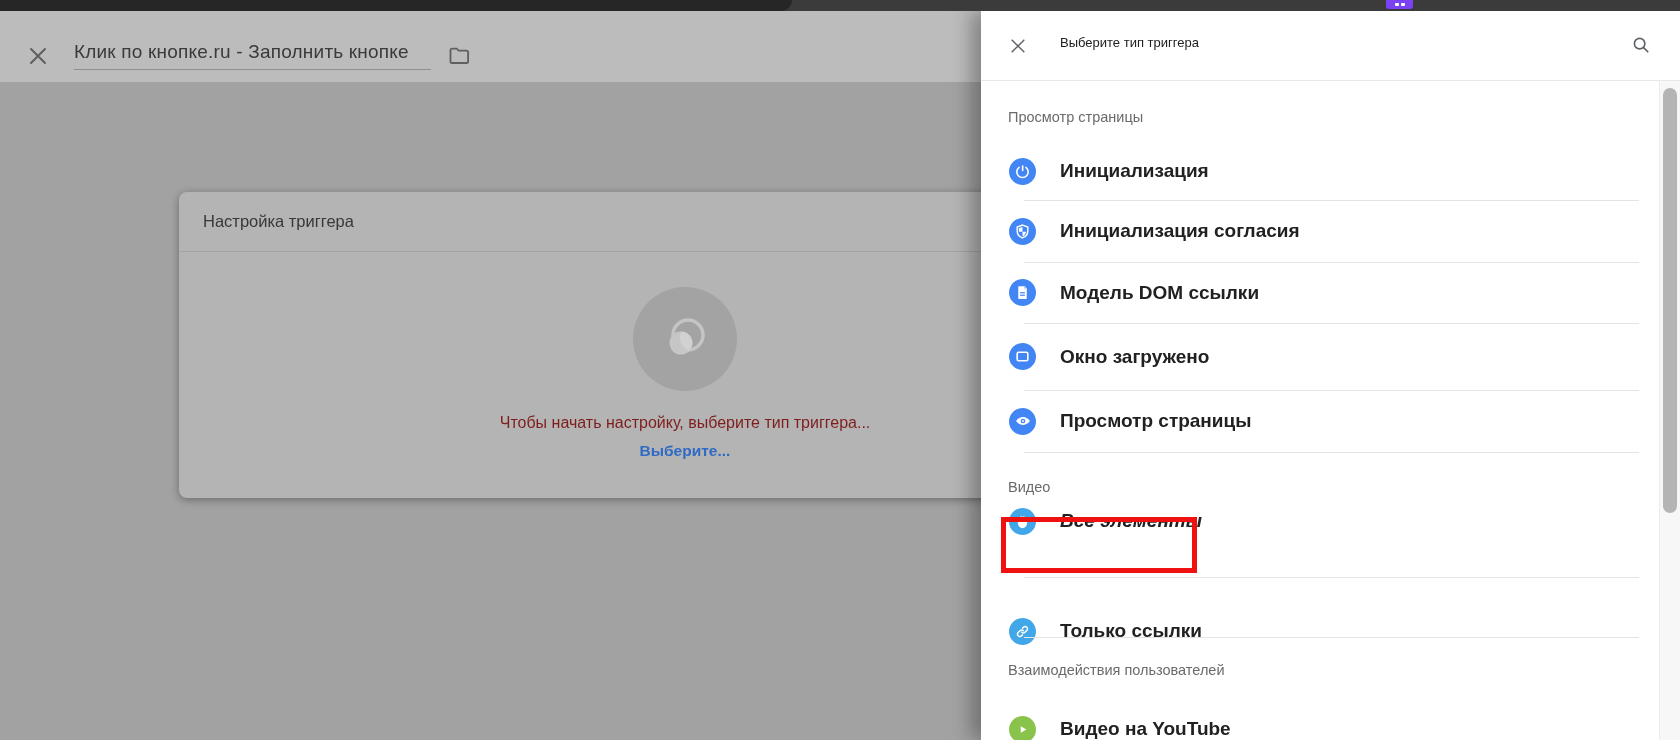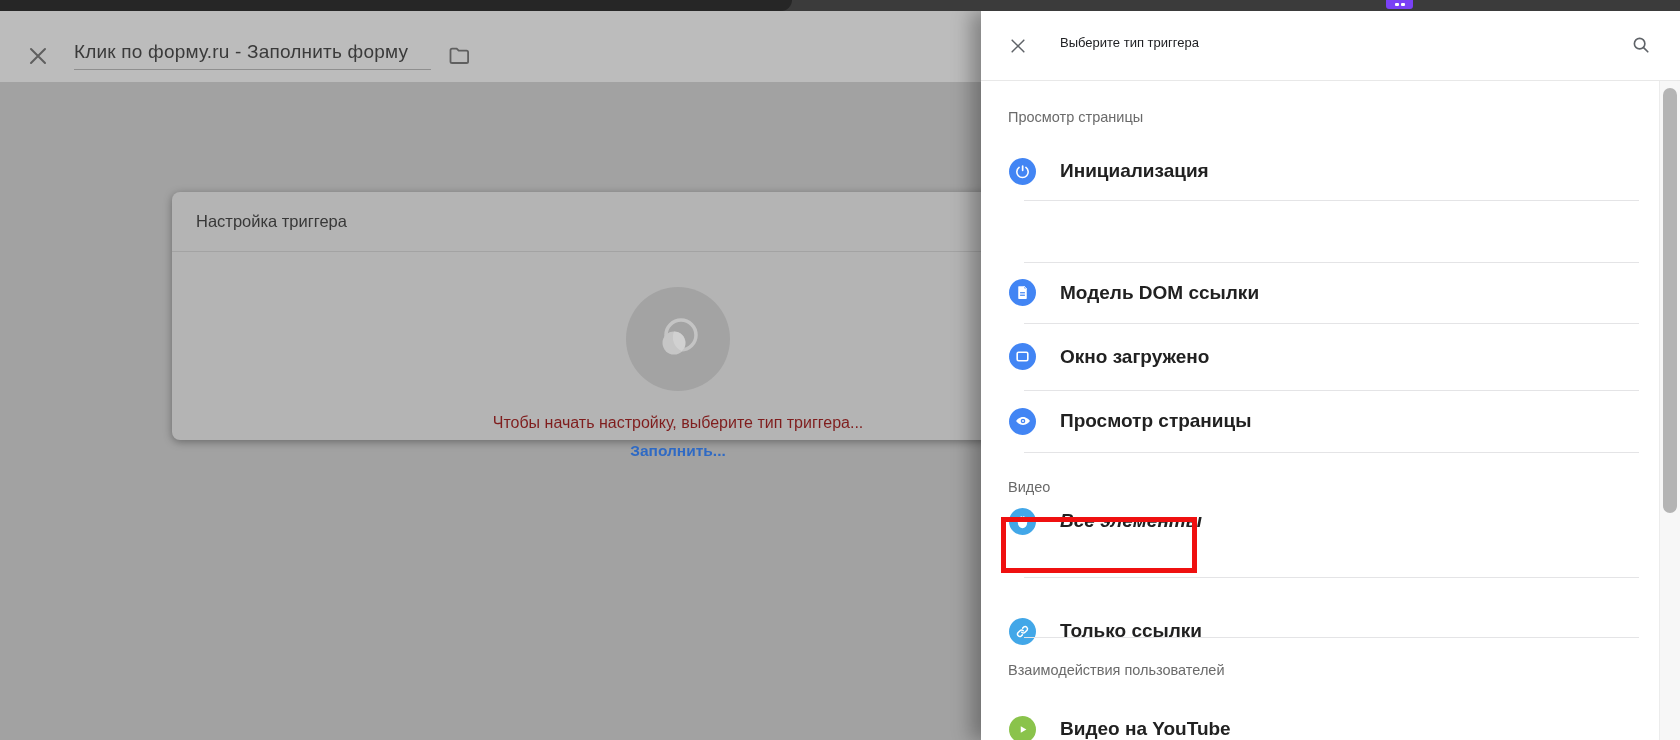--- a/index.html
+++ b/index.html
@@ -18,21 +18,21 @@
   
   #editor-header { position:absolute; left:0; top:11px; width:981px; height:71px; background:#bcbcbc; }
   #editor-close { position:absolute; left:26px; top:33px; width:24px; height:24px; cursor:pointer; }
   #editor-title-wrap { position:absolute; left:74px; top:30px; padding-bottom:6px;
     border-bottom:1px solid #8f8f8f; min-width:357px; }
   #editor-title { font-size:19px; color:#3a3a3a; letter-spacing:.2px; white-space:nowrap; }
   #folder-icon { position:absolute; left:447px; top:33px; width:24px; height:24px; }
 
   #canvas { position:absolute; left:0; top:82px; width:981px; height:658px; background:#a2a2a2; }
 
-  #trigger-card { position:absolute; left:172px; top:110px; width:1012px; height:248px;
+  #trigger-card { position:absolute; left:179px; top:110px; width:1012px; height:306px;
     background:#b4b4b4; border-radius:8px; box-shadow:0 2px 8px rgba(0,0,0,.35); }
   #trigger-card .card-header { height:60px; display:flex; align-items:center; padding-left:24px;
     border-bottom:1px solid #a3a3a3; font-size:16.5px; color:#383838; }
   #placeholder-circle { position:absolute; left:454px; top:95px; width:104px; height:104px;
     border-radius:50%; background:#a3a3a3; display:flex; align-items:center; justify-content:center; }
   #card-hint { position:absolute; left:0; top:222px; width:1012px; text-align:center;
     font-size:16px; color:#7f1d1d; }
   #card-link { position:absolute; left:0; top:250px; width:1012px; text-align:center;
     font-size:15.5px; color:#2f6ac4; font-weight:bold; cursor:pointer; }
 
@@ -74,39 +74,39 @@
       <i></i>
       <i></i>
     </div>
 </div>
 
 <div id="editor-header">
   <svg id="editor-close" viewBox="0 0 24 24">
     <path d="M5 5L19 19M19 5L5 19" stroke="#5f5f5f" stroke-width="2" stroke-linecap="round"></path>
   </svg>
   <div id="editor-title-wrap">
-    <span id="editor-title">Клик по форму.ru - Заполнить форму</span>
+    <span id="editor-title">Клик по кнопке.ru - Заполнить кнопке</span>
   </div>
   <svg id="folder-icon" viewBox="0 0 24 24">
     <path d="M3.5 6.2c0-.9.7-1.6 1.6-1.6h4.6l2 2h7.8c.9 0 1.6.7 1.6 1.6v9.2c0 .9-.7 1.6-1.6 1.6H5.1c-.9 0-1.6-.7-1.6-1.6z" fill="none" stroke="#5f5f5f" stroke-width="1.8" stroke-linejoin="round"></path>
   </svg>
 </div>
 
 <div id="canvas">
   <div id="trigger-card">
     <div class="card-header">Настройка триггера</div>
     <div id="placeholder-circle">
       <svg width="52" height="52" viewBox="0 0 52 52">
         <circle cx="29" cy="22" r="15" fill="none" stroke="#c4c4c4" stroke-width="3.5"></circle>
         <circle cx="22" cy="30" r="11.5" fill="#c6c6c6"></circle>
         <path d="M22 18.5a11.5 11.5 0 0 1 8 19.6 15 15 0 0 1-8-19.6z" fill="#d6d6d6" opacity="0.7"></path>
       </svg>
     </div>
     <div id="card-hint">Чтобы начать настройку, выберите тип триггера...</div>
-    <div id="card-link">Заполнить...</div>
+    <div id="card-link">Выберите...</div>
   </div>
 </div>
 
 <div id="panel">
 
   <div id="panel-header">
     <svg id="panel-close" viewBox="0 0 24 24">
       <path d="M5 5L19 19M19 5L5 19" stroke="#5f6368" stroke-width="1.8" stroke-linecap="round"></path>
     </svg>
     <div id="panel-title">Выберите тип триггера</div>
@@ -122,20 +122,30 @@
     <span class="ic blue">
       <svg width="17" height="17" viewBox="0 0 24 24">
         <rect x="11" y="3" width="2.4" height="8.5" rx="1.2" fill="#fff"></rect>
         <path d="M7.2 6.2a8 8 0 1 0 9.6 0" fill="none" stroke="#fff" stroke-width="2.2" stroke-linecap="round"></path>
       </svg>
     </span>
     <span class="lbl">Инициализация</span>
   </div>
   <div class="divider" style="top:189px;"></div>
 
+  <div class="row" style="top:189px;height:62px;">
+    <span class="ic blue">
+      <svg width="17" height="17" viewBox="0 0 24 24">
+        <path d="M12 3l7.5 2.8v5.4c0 4.6-3.1 8.2-7.5 9.8-4.4-1.6-7.5-5.2-7.5-9.8V5.8z" fill="none" stroke="#fff" stroke-width="2"></path>
+        <path d="M12 5.6v6.6H6.9V7.5z" fill="#fff"></path>
+        <path d="M12 12.2h5.1c-.6 3.2-2.5 5.6-5.1 6.9z" fill="#fff"></path>
+      </svg>
+    </span>
+    <span class="lbl">Инициализация согласия</span>
+  </div>
   <div class="divider" style="top:251px;"></div>
 
   <div class="row" style="top:251px;height:61px;">
     <span class="ic blue">
       <svg width="17" height="17" viewBox="0 0 24 24">
         <path d="M7 3h7.2L18 6.8V20a1 1 0 0 1-1 1H7a1 1 0 0 1-1-1V4a1 1 0 0 1 1-1z" fill="#fff"></path>
         <path d="M14.2 3v3.8H18z" fill="#4285f4" stroke="#fff" stroke-width="1"></path>
         <rect x="8.6" y="11.5" width="6.8" height="1.7" fill="#4285f4"></rect>
         <rect x="8.6" y="15" width="6.8" height="1.7" fill="#4285f4"></rect>
       </svg>

